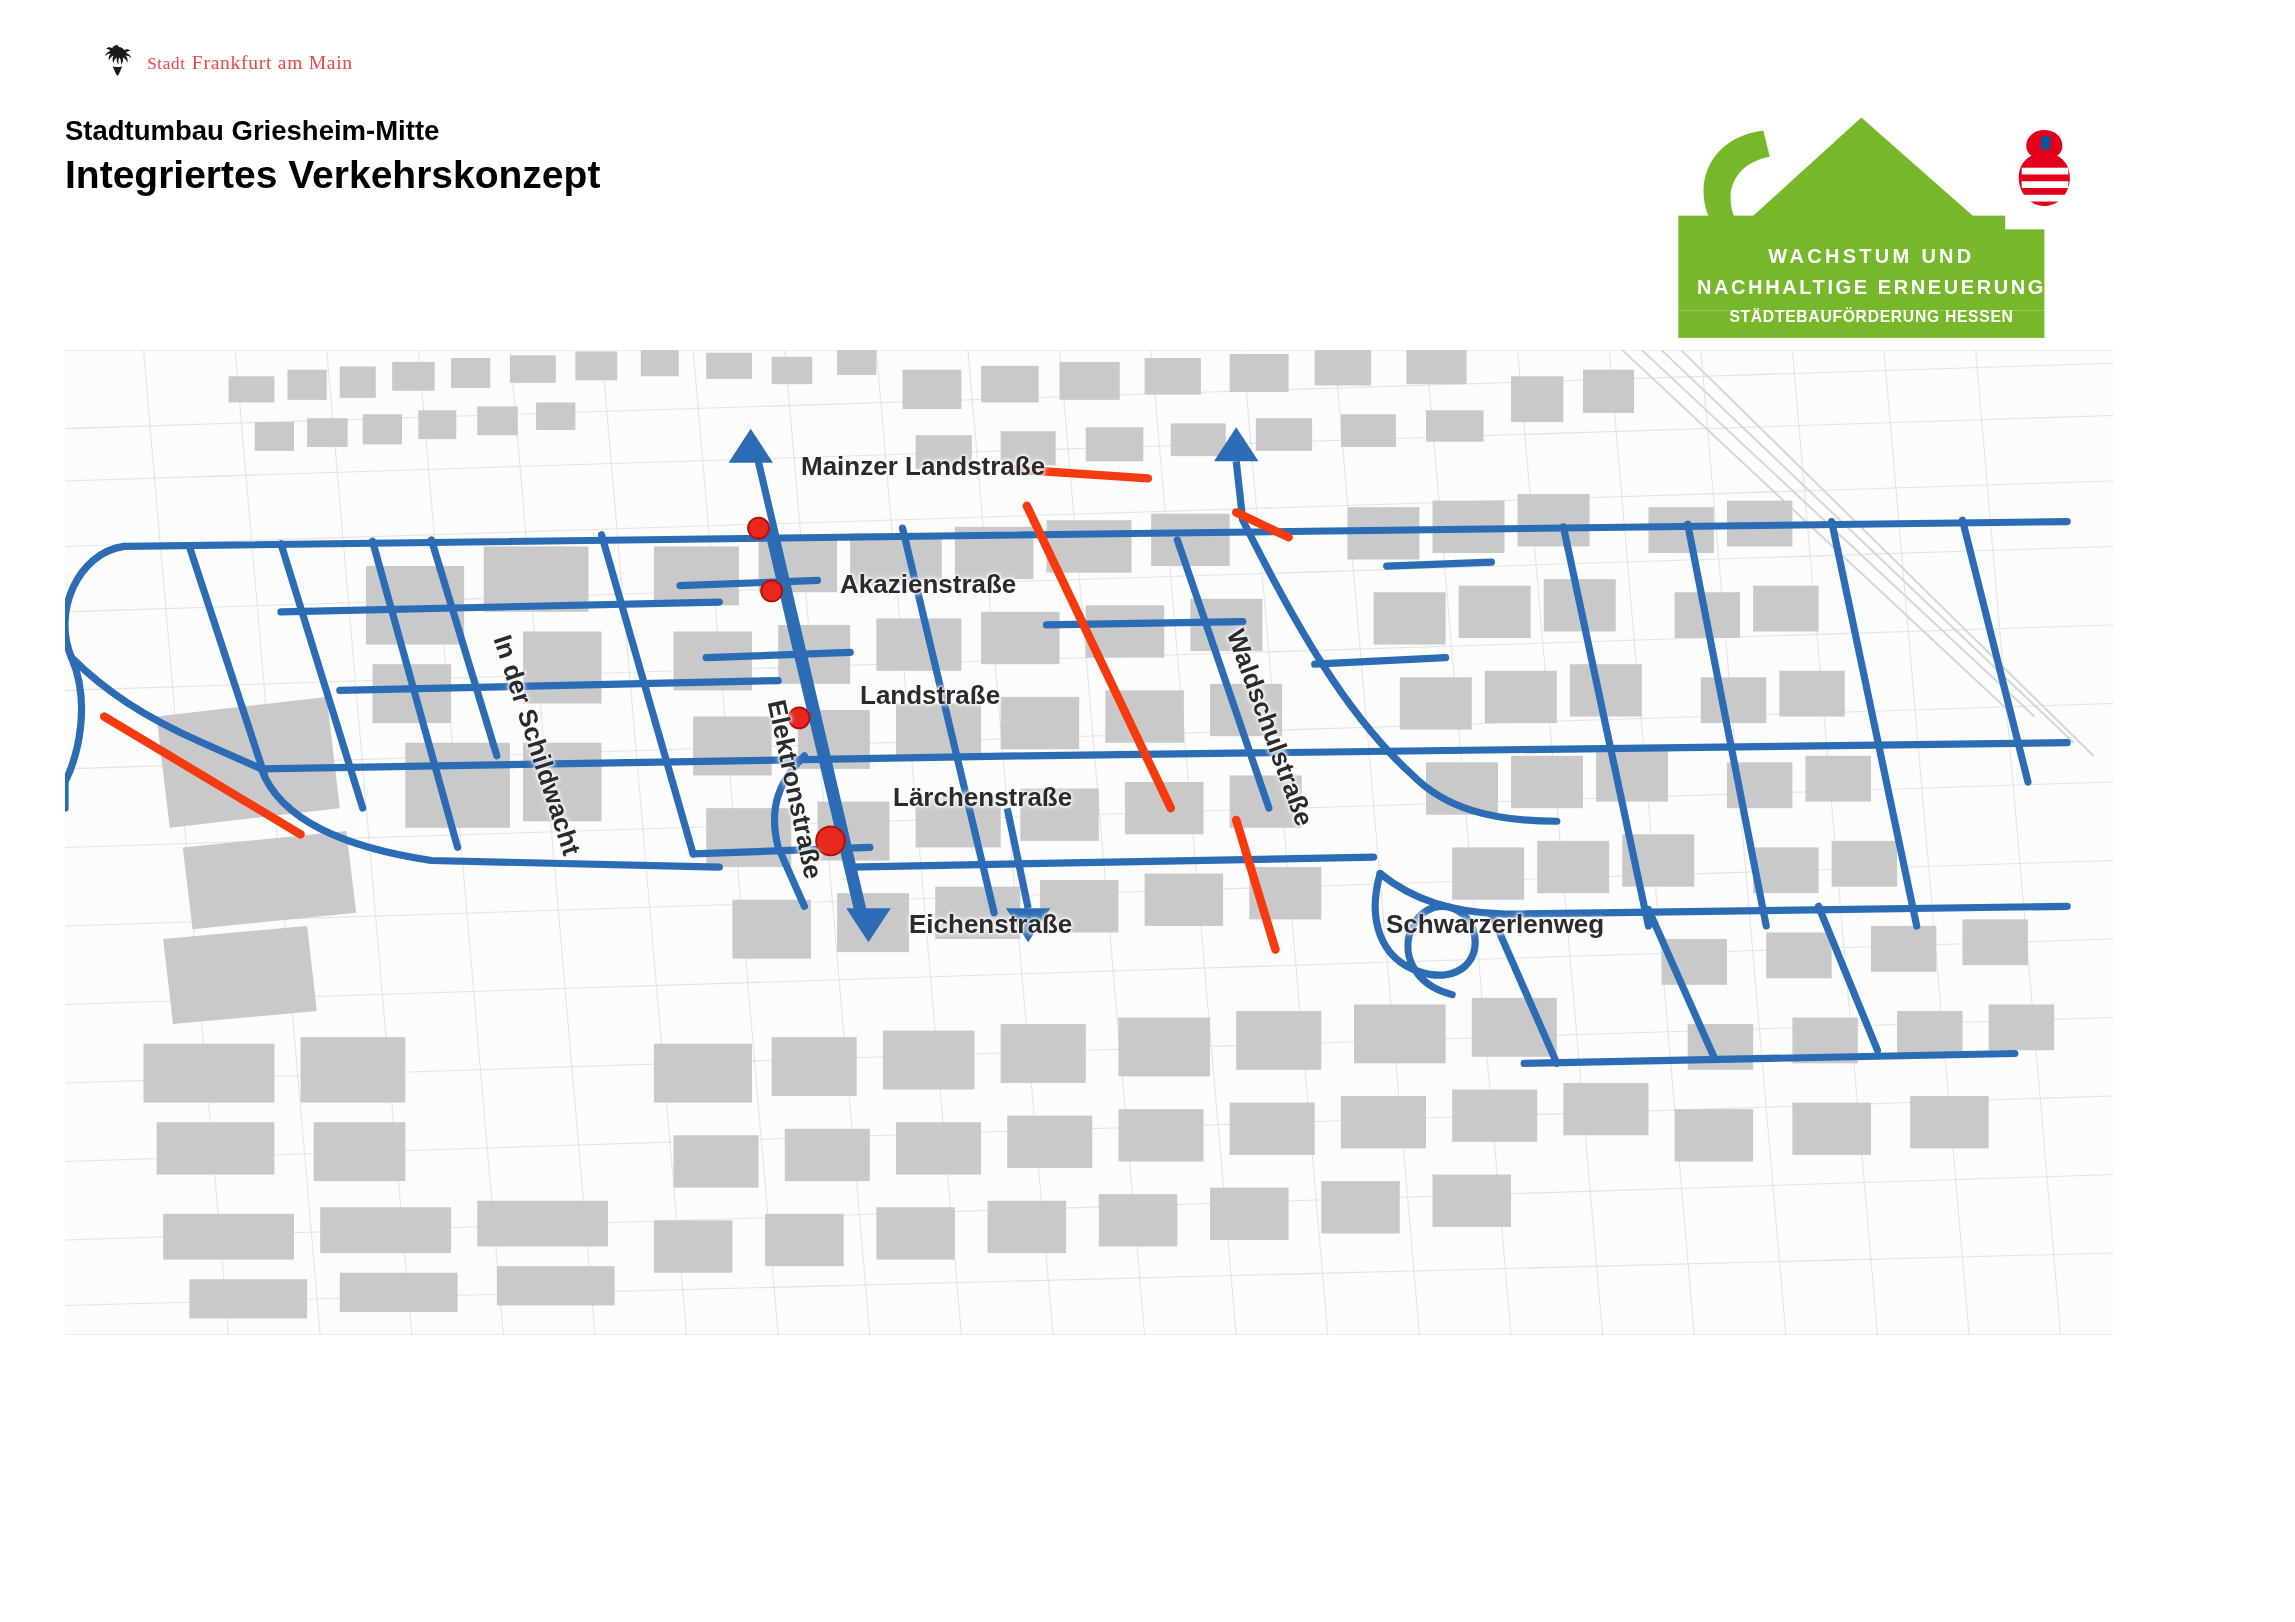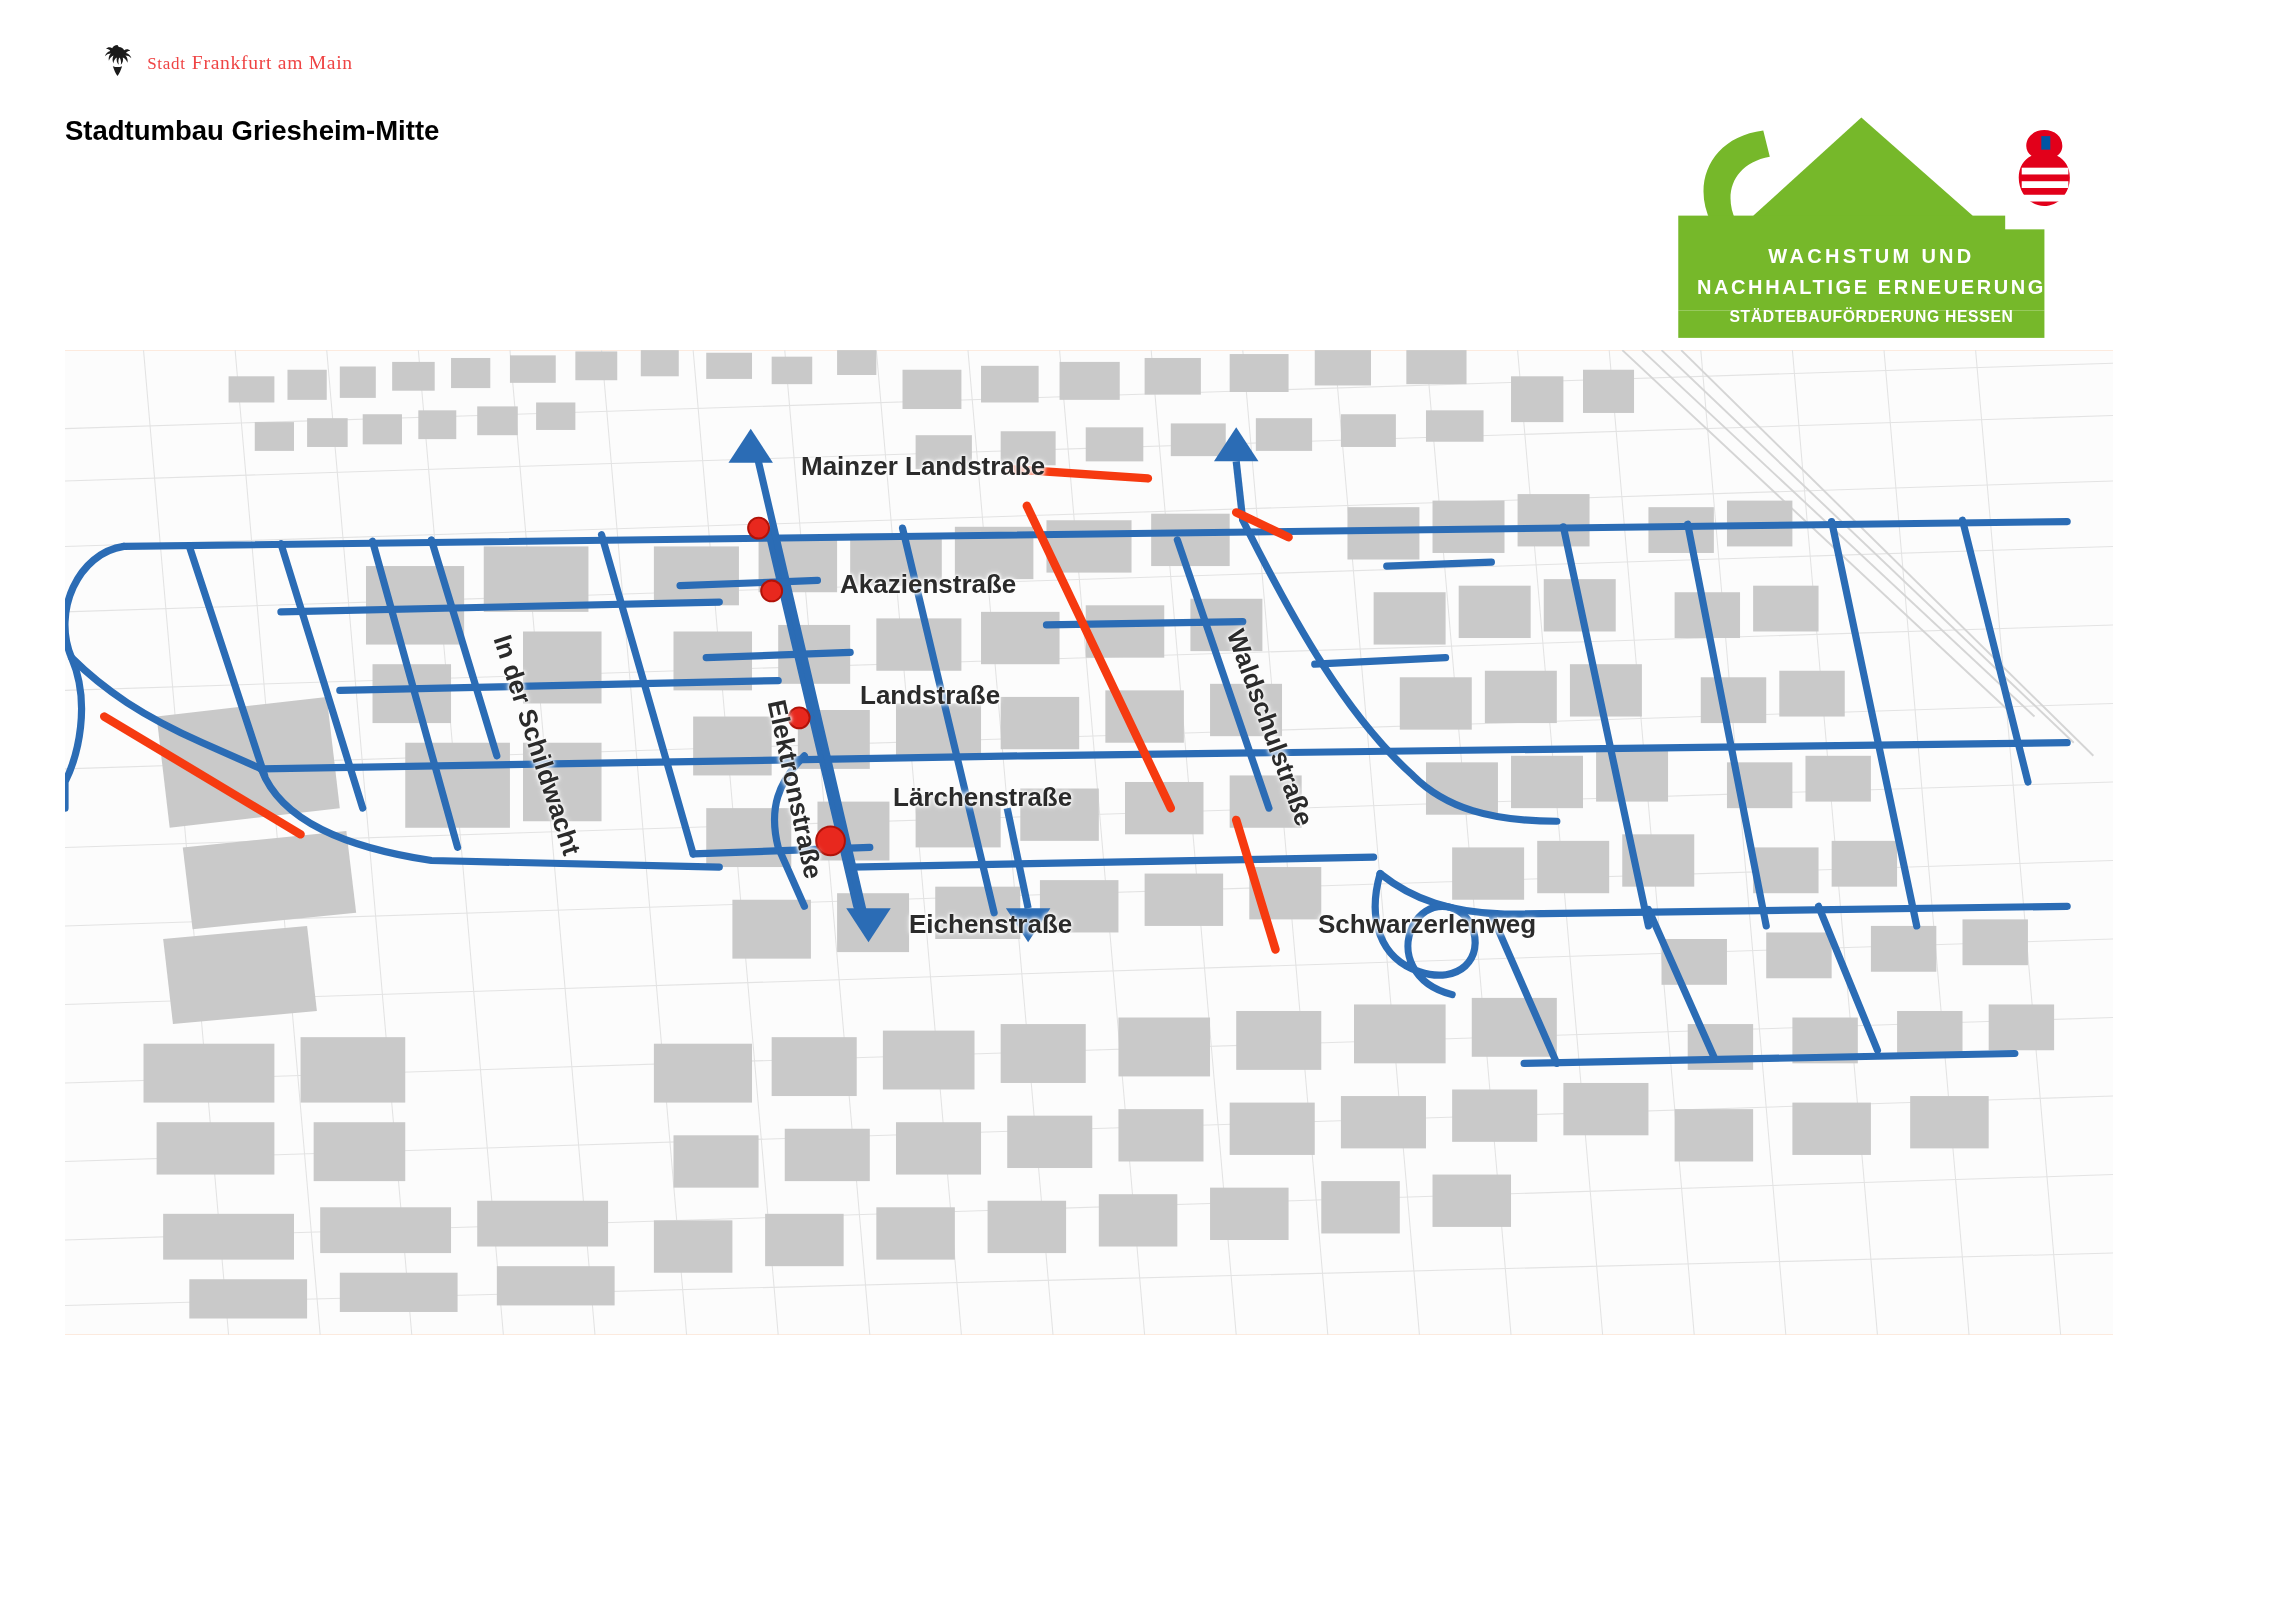--- a/index.html
+++ b/index.html
@@ -43,20 +43,21 @@
     </g>
   </svg>
   <div class="city-text">
     <span class="sc">Stadt</span>
     <span style="font-size:19.6px;">Frankfurt am Main</span>
   </div>
 </div>
 
 <div class="titleblock">
   <div class="t-sub">Stadtumbau Griesheim-Mitte</div>
+  <div class="t-main">Integriertes Verkehrskonzept</div>
 </div>
 
 <svg class="wachstum" viewBox="0 0 680 390">
 
   <path d="M150 30 C 70 40 40 110 70 170 L 40 170 L 90 235 L 140 168 L 108 168 C 88 125 105 80 160 70 Z" fill="#76b82a"></path>
 
   <path d="M300 10 L 470 160 L 470 300 L 135 300 L 135 160 Z" fill="#76b82a"></path>
   <rect x="20" y="160" width="560" height="145" fill="#76b82a"></rect>
   <rect x="20" y="305" width="560" height="42" fill="#76b82a"></rect>
 
@@ -357,21 +358,21 @@
       <circle cx="1122" cy="562" r="16" fill="#e8281e" stroke="#b01208" stroke-width="3"></circle>
       <circle cx="1170" cy="750" r="22" fill="#e8281e" stroke="#b01208" stroke-width="3"></circle>
     </g>
   </svg>
 
   <div class="street-label" style="left:736px;top:101px;">Mainzer Landstraße</div>
   <div class="street-label" style="left:775px;top:219px;">Akazienstraße</div>
   <div class="street-label" style="left:795px;top:330px;">Landstraße</div>
   <div class="street-label" style="left:828px;top:432px;">Lärchenstraße</div>
   <div class="street-label" style="left:844px;top:559px;">Eichenstraße</div>
-  <div class="street-label" style="left:1253px;top:559px;">Schwarzerlenweg</div>
+  <div class="street-label" style="left:1321px;top:559px;">Schwarzerlenweg</div>
   <div class="street-label" style="left:451px;top:281px;transform:rotate(72deg);transform-origin:left top;">In der Schildwacht</div>
   <div class="street-label" style="left:726px;top:347px;transform:rotate(78deg);transform-origin:left top;">Elektronstraße</div>
   <div class="street-label" style="left:1184px;top:275px;transform:rotate(70deg);transform-origin:left top;">Waldschulstraße</div>
 </div>
 
 <div class="footer">
 
   
   
 

